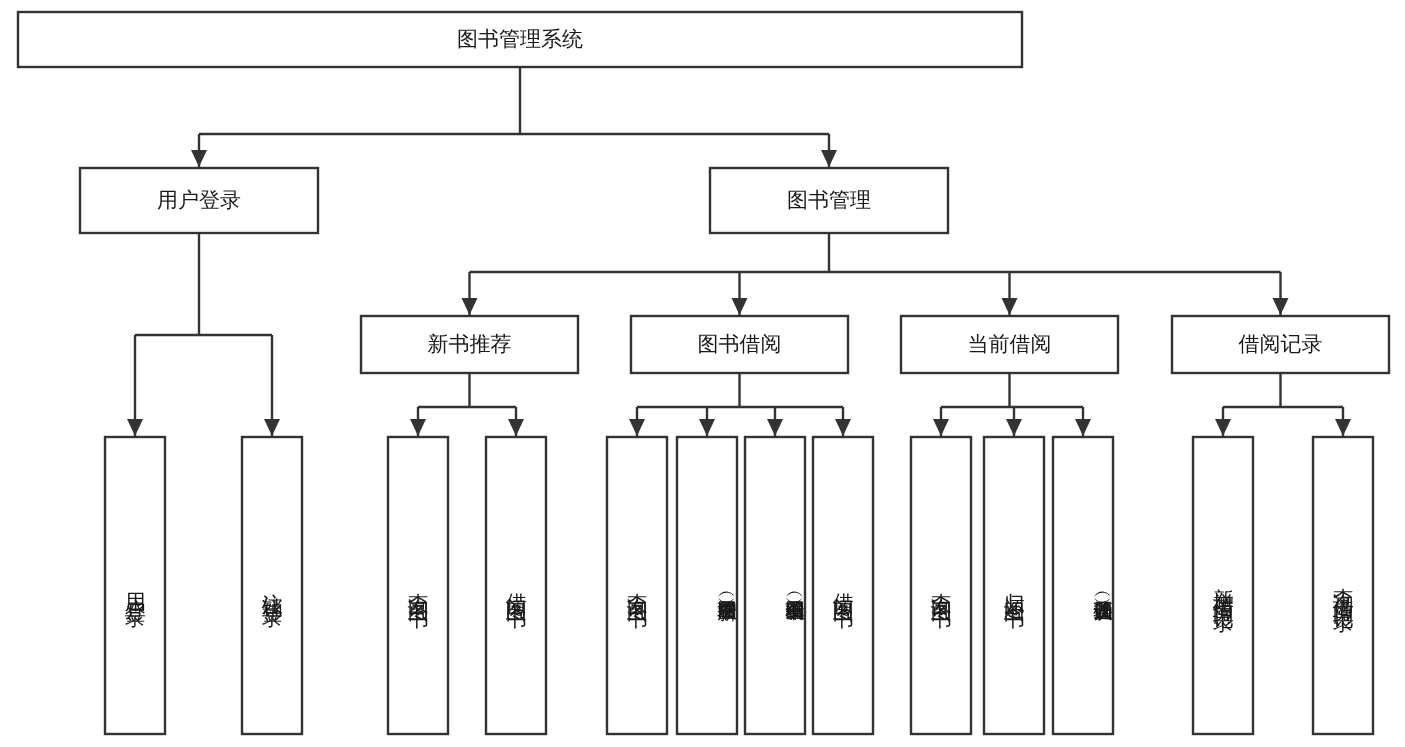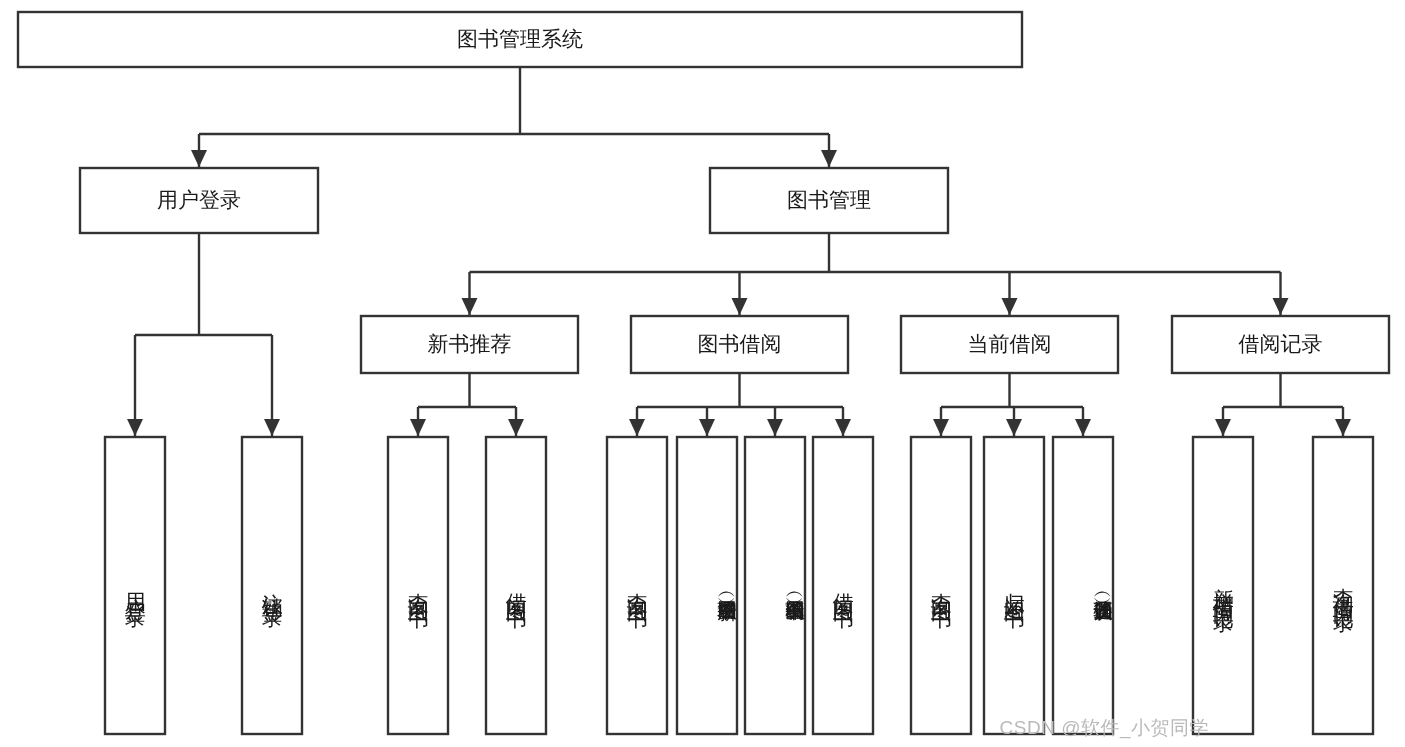--- a/index.html
+++ b/index.html
@@ -176,14 +176,13 @@
       <div class="node-label-v" style="left: 607px; top: 445px; width: 60px; height: 281px; font-size: 21px; letter-spacing: 5px; align-items: center;">查询图书</div>
       <div class="node-label-v" style="left: 677px; top: 445px; width: 60px; height: 281px; font-size: 19px; letter-spacing: 0px;">新增图书（管理员）</div>
       <div class="node-label-v" style="left: 745px; top: 445px; width: 60px; height: 281px; font-size: 19px; letter-spacing: 0px;">编辑图书（管理员）</div>
       <div class="node-label-v" style="left: 813px; top: 445px; width: 60px; height: 281px; font-size: 21px; letter-spacing: 5px; align-items: center;">借阅图书</div>
       <div class="node-label-v" style="left: 911px; top: 445px; width: 60px; height: 281px; font-size: 21px; letter-spacing: 5px; align-items: center;">查询图书</div>
       <div class="node-label-v" style="left: 984px; top: 445px; width: 60px; height: 281px; font-size: 21px; letter-spacing: 5px; align-items: center;">归还图书</div>
       <div class="node-label-v" style="left: 1053px; top: 445px; width: 60px; height: 281px; font-size: 19px; letter-spacing: 0px;">确认归还（管理员）</div>
       <div class="node-label-v" style="left: 1193px; top: 445px; width: 60px; height: 281px; font-size: 21px; letter-spacing: 5px; align-items: center;">新增借阅记录</div>
       <div class="node-label-v" style="left: 1313px; top: 445px; width: 60px; height: 281px; font-size: 21px; letter-spacing: 5px; align-items: center;">查询借阅记录</div>
     </div>
-  <div class="watermark">CSDN @软件_小贺同学</div>
 </div>
 
 </body></html>

